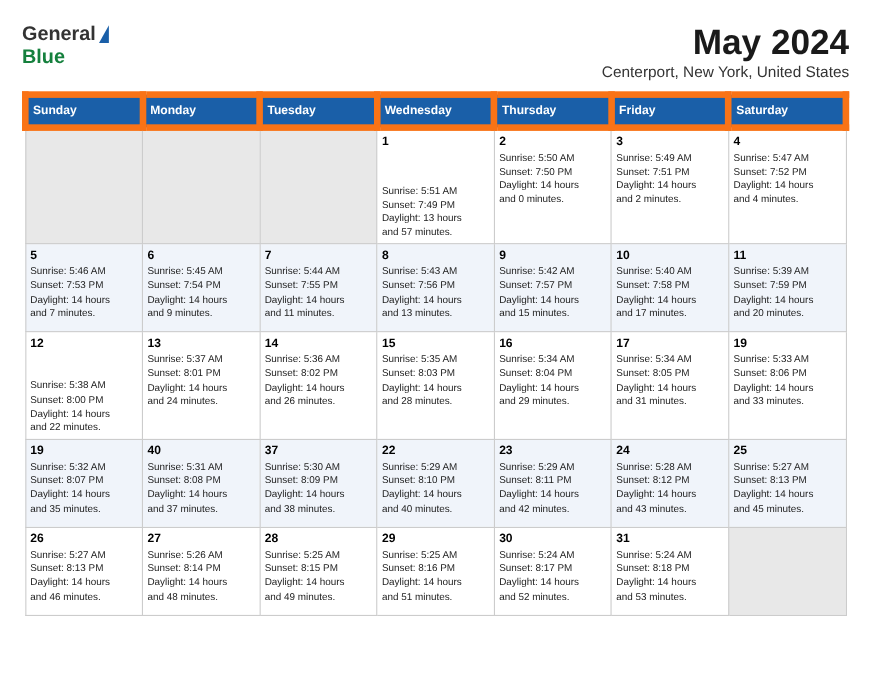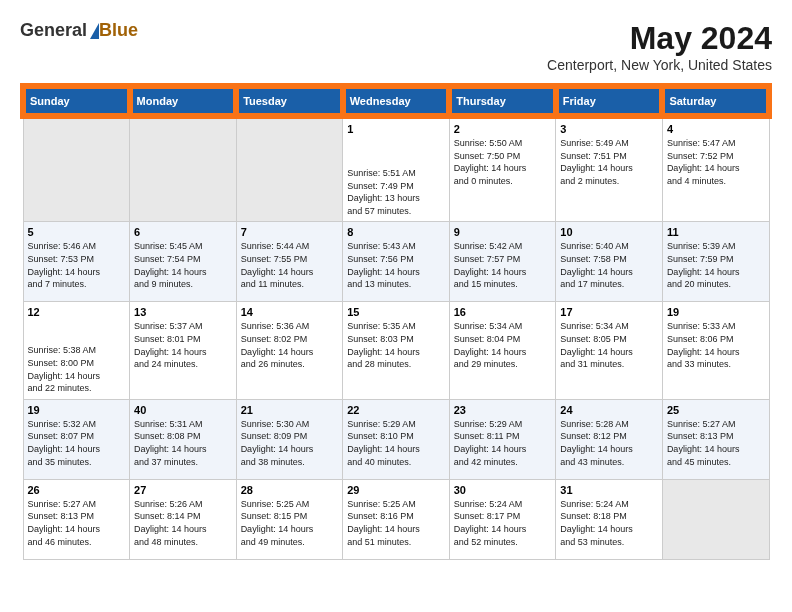--- a/index.html
+++ b/index.html
@@ -11,21 +11,21 @@
       padding: 20px;
     }
     .header {
       display: flex;
       justify-content: space-between;
       align-items: flex-start;
       margin-bottom: 10px;
     }
     .logo {
       display: flex;
-      flex-direction: row;
+      flex-direction: column;
       align-items: flex-start;
     }
     .logo-line {
       display: flex;
       align-items: center;
     }
     .title-block {
       text-align: right;
     }
     .month-year {
@@ -81,21 +81,21 @@
 </head>
 <body>
 
 <div class="header">
   <div class="logo">
     <div class="logo-line">
       <span style="font-size:18px;font-weight:bold;color:#333;">General</span>
       <span style="display:inline-block;width:0;height:0;border-left:9px solid transparent;border-bottom:16px solid #1a5fa8;margin-left:3px;"></span>
     </div>
     <div>
-      <span style="font-size:18px;font-weight:bold;color:#a16207;">Blue</span>
+      <span style="font-size:18px;font-weight:bold;color:#15803d;">Blue</span>
     </div>
   </div>
   <div class="title-block">
     <div class="month-year">May 2024</div>
     <div class="location">Centerport, New York, United States</div>
   </div>
 </div>
 
 <table>
   <thead>
@@ -254,21 +254,21 @@
 and 35 minutes.</div>
         </td>
         <td>
           <div class="day-num">40</div>
           <div class="day-info" style="white-space: pre-line;">Sunrise: 5:31 AM
 Sunset: 8:08 PM
 Daylight: 14 hours
 and 37 minutes.</div>
         </td>
         <td>
-          <div class="day-num">21</div>
+          <div class="day-num">37</div>
           <div class="day-info" style="white-space: pre-line;">Sunrise: 5:30 AM
 Sunset: 8:09 PM
 Daylight: 14 hours
 and 38 minutes.</div>
         </td>
         <td>
           <div class="day-num">22</div>
           <div class="day-info" style="white-space: pre-line;">Sunrise: 5:29 AM
 Sunset: 8:10 PM
 Daylight: 14 hours

